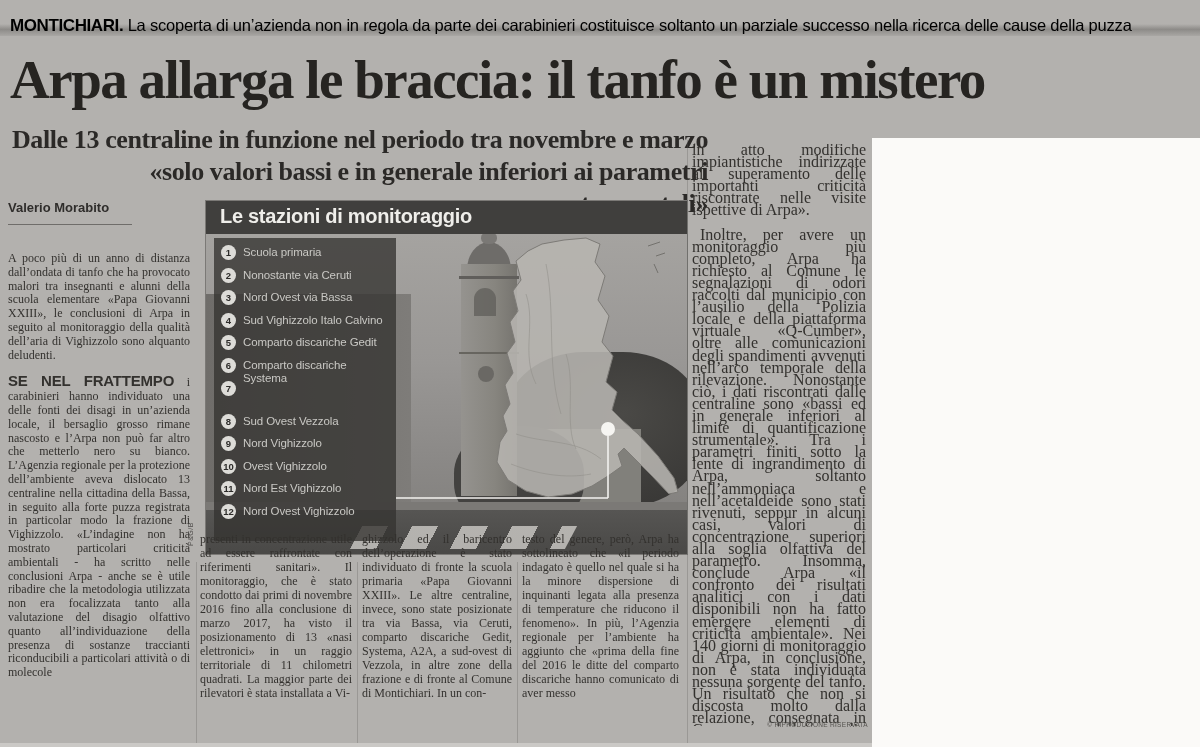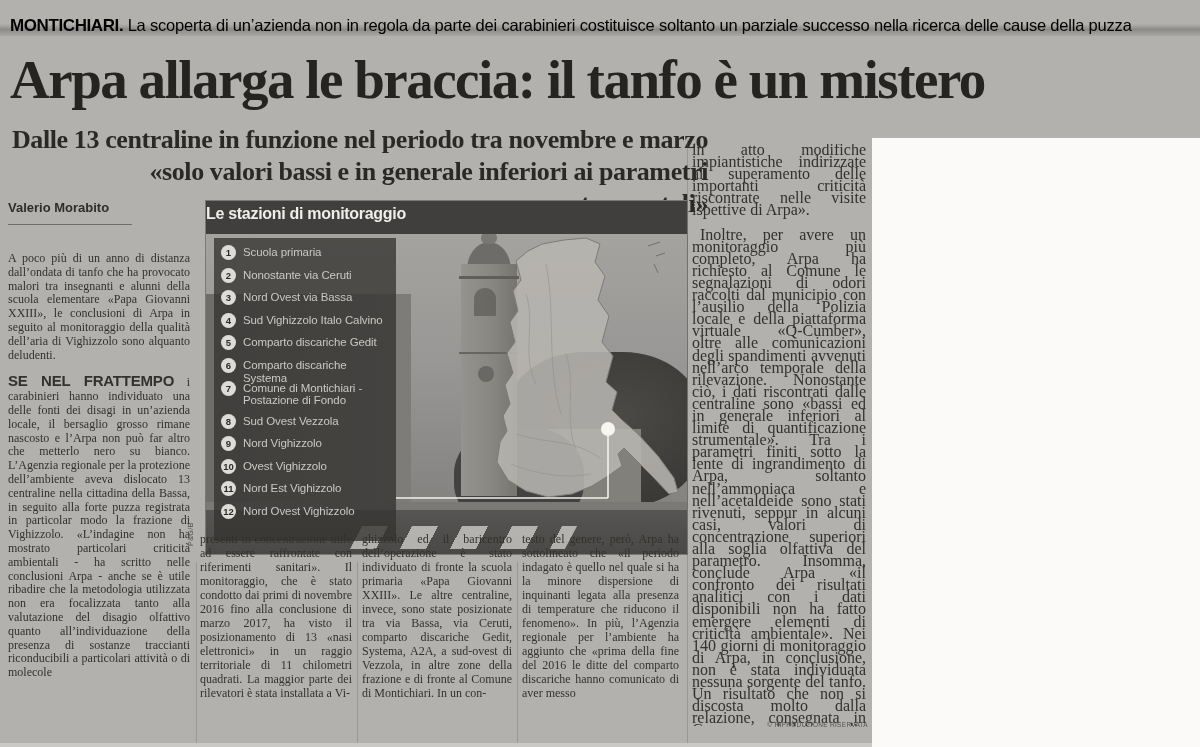--- a/index.html
+++ b/index.html
@@ -37,22 +37,22 @@
   .col5 .indent{text-indent:8px;margin:0;}
   .lead{font-family:"Liberation Sans",sans-serif;font-weight:700;font-size:15px;letter-spacing:-.2px;}
   .vline{width:1px;background:rgba(90,88,85,.28);}
   .copyright{top:721px;left:692px;width:176px;text-align:right;
     font-family:"Liberation Sans",sans-serif;font-size:6.5px;letter-spacing:.3px;color:#55534f;}
 
   
   .infographic{top:200px;left:205px;width:483px;height:355px;
     border:1px solid rgba(110,108,104,.55);box-sizing:border-box;background:#8d8b88;}
   .infobar{top:0;left:0;right:0;height:33px;background:#403f3d;box-sizing:border-box;
-    padding:4px 0 0;font-family:"Liberation Sans",sans-serif;font-weight:700;
-    font-size:16px;letter-spacing:-.3px;color:#efeeea;}
+    padding:4px 14px 0;font-family:"Liberation Sans",sans-serif;font-weight:700;
+    font-size:20px;letter-spacing:-.3px;color:#efeeea;}
   .photo{top:33px;left:0;right:0;bottom:0;overflow:hidden;
     background:linear-gradient(180deg,#a5a3a0 0%,#999795 40%,#8b8987 70%,#7e7c79 100%);}
   .bldg{left:0;top:60px;width:205px;height:215px;background:linear-gradient(90deg,#6f6d6a,#7e7c79);}
   .tower{left:255px;top:30px;width:56px;height:232px;
     background:linear-gradient(90deg,#95938f,#87857f 60%,#76746f);}
   .dome{left:261px;top:8px;width:44px;height:28px;border-radius:50% 50% 0 0/100% 100% 0 0;background:#6e6c69;}
   .lantern{left:275px;top:-2px;width:16px;height:12px;border-radius:45%;background:#7a7875;}
   .cornice{left:253px;top:42px;width:60px;height:3px;background:#605e5b;}
   .cornice2{left:253px;top:118px;width:60px;height:2px;background:#67655f;}
   .arch{left:268px;top:54px;width:22px;height:28px;border-radius:11px 11px 0 0;background:#5f5d5a;opacity:.75;}
@@ -155,21 +155,20 @@
         <div class="st-row">
             <span class="st-num">5</span>
             <span class="st-label">Comparto discariche Gedit</span>
           </div>
         <div class="st-row">
             <span class="st-num">6</span>
             <span class="st-label">Comparto discariche Systema</span>
           </div>
         <div class="st-row tall">
             <span class="st-num">7</span>
-            <span class="st-label">Comune di Montichiari - Postazione di Fondo</span>
           </div>
         <div class="st-row">
             <span class="st-num">8</span>
             <span class="st-label">Sud Ovest Vezzola</span>
           </div>
         <div class="st-row">
             <span class="st-num">9</span>
             <span class="st-label">Nord Vighizzolo</span>
           </div>
         <div class="st-row">

